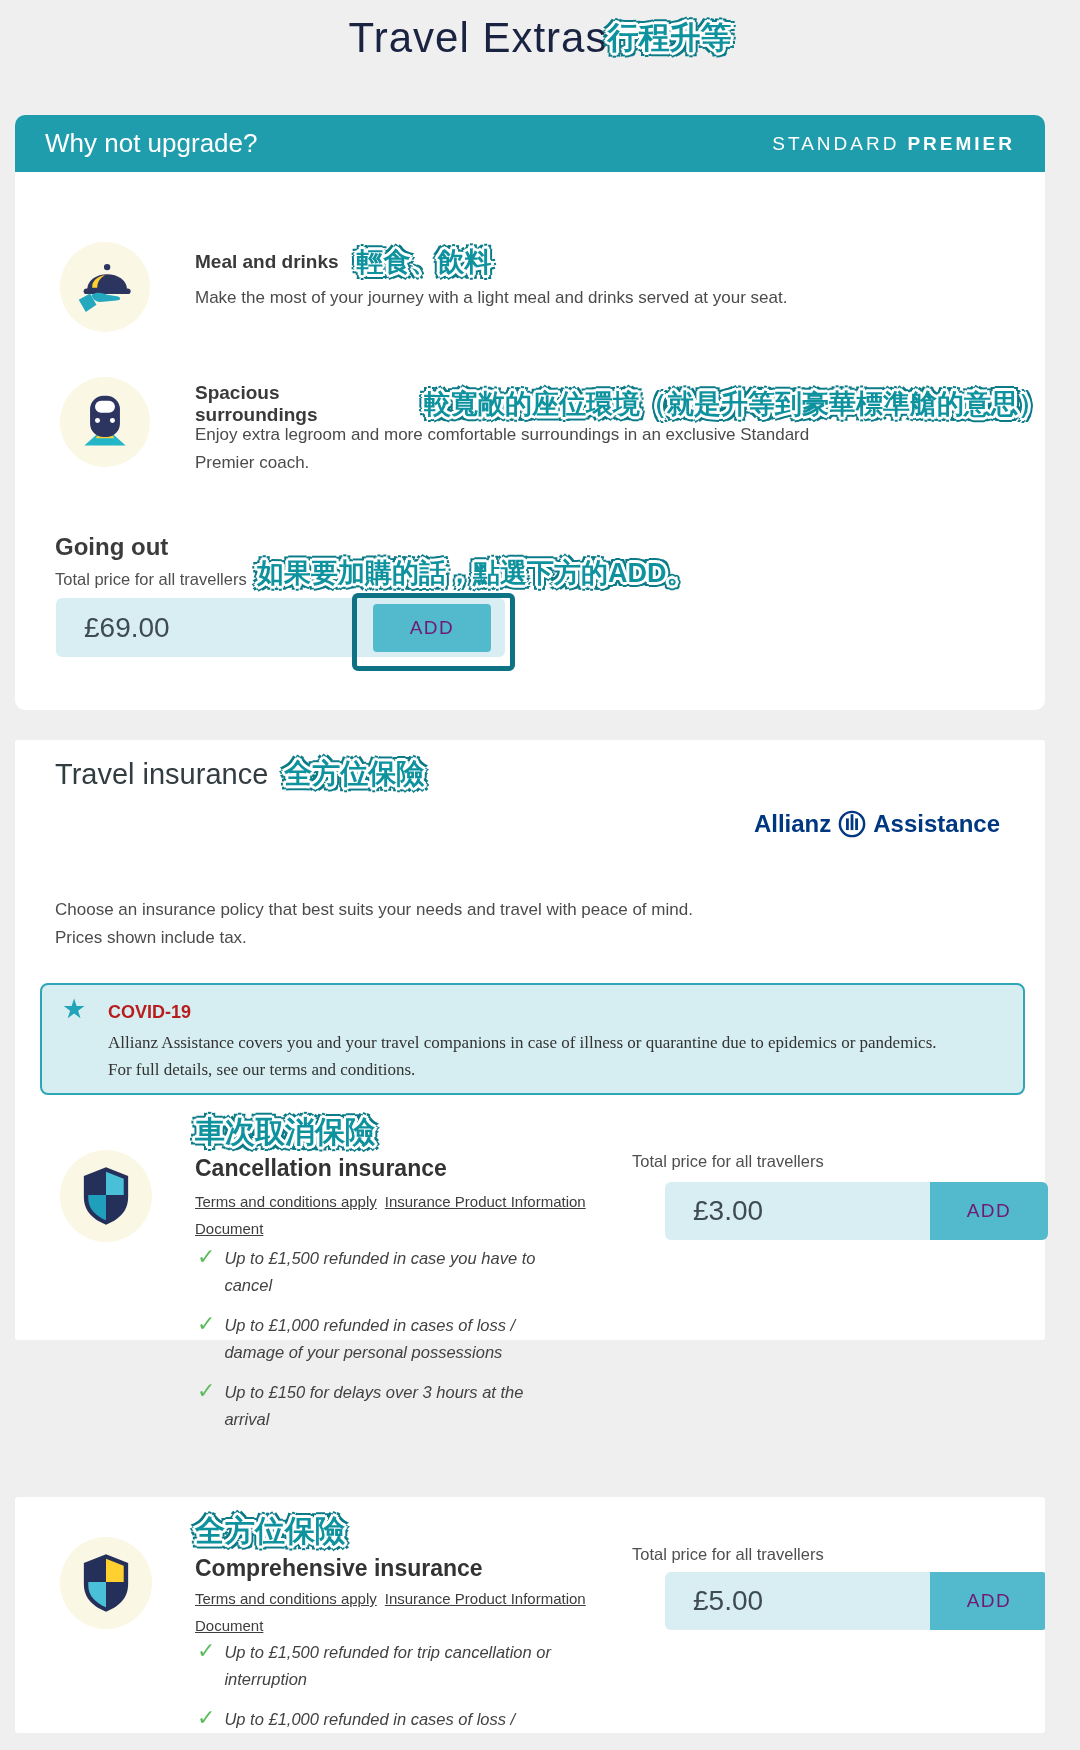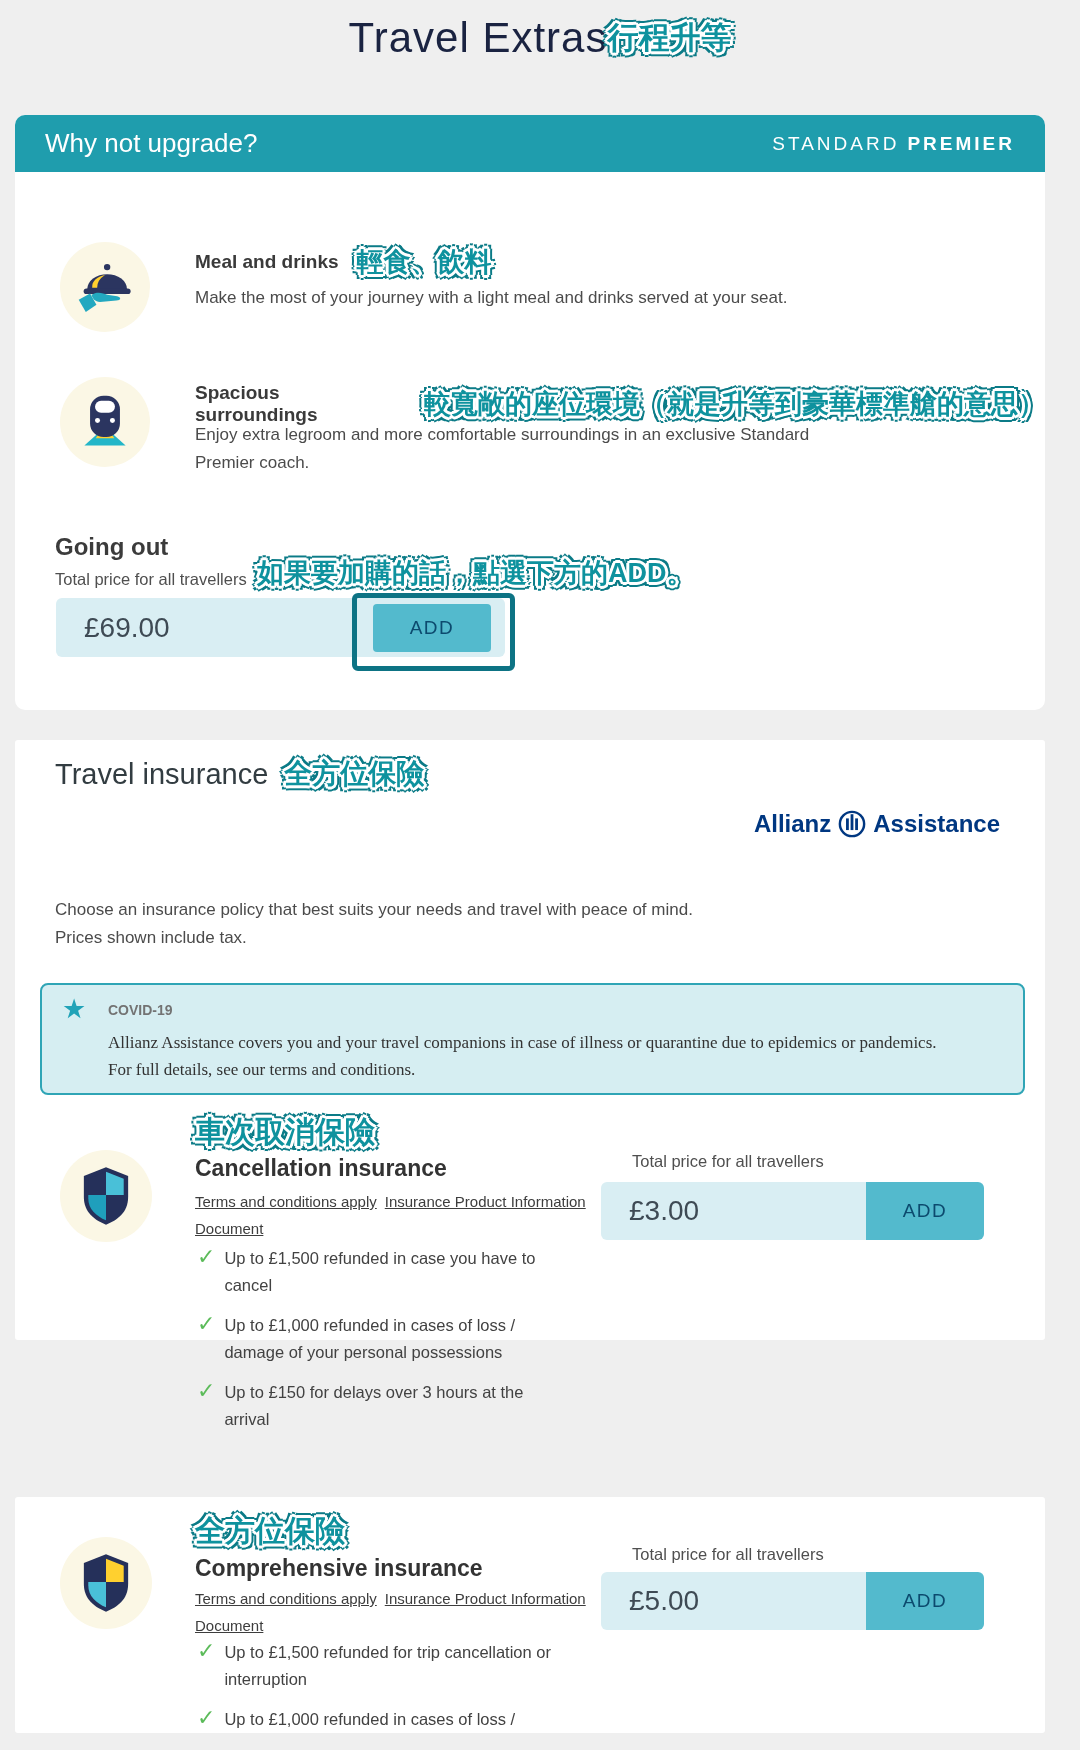--- a/index.html
+++ b/index.html
@@ -44,21 +44,21 @@
     background:#fbf7e5; display:flex; align-items:center; justify-content:center; }
   .feat-title-row { position:absolute; left:180px; display:flex; align-items:center; gap:18px; height:42px; }
   .feat-title { font-size:19px; font-weight:700; color:#3a3a3a; }
   .feat-zh { font-size:27px; white-space:nowrap; }
   .feat-desc { position:absolute; left:180px; font-size:17px; color:#4b4b4b; line-height:27.5px; }
 
   .going-out { position:absolute; left:40px; top:418px; font-size:24px; font-weight:700; color:#3b3b3b; }
   .total-label { font-size:16.5px; color:#4f4f4f; }
   .price-field { background:#d9eef3; border-radius:6px; font-size:28px; color:#3e4a54;
     display:flex; align-items:center; padding-left:28px; }
-  .add-btn { background:#53bacd; color:#0c4a6e; border:none; border-radius:4px;
+  .add-btn { background:#53bacd; color:#701a75; border:none; border-radius:4px;
     font-size:19px; letter-spacing:1.5px; font-family:inherit; cursor:pointer;
     display:flex; align-items:center; justify-content:center; }
   #upg-price { position:absolute; left:41px; top:483px; width:449px; height:59px; }
   #upg-add { position:absolute; left:358px; top:489px; width:118px; height:48px; }
   #upg-annot-outline { position:absolute; left:337px; top:478px; width:163px; height:78px;
     border:5px solid #0d7384; border-radius:6px; pointer-events:none; }
   #upg-total-label { position:absolute; left:40px; top:455px; }
   #upg-annot-zh { position:absolute; left:242px; top:440px; font-size:27px; white-space:nowrap; }
 
   
@@ -66,32 +66,32 @@
   .ins-heading-row { position:absolute; left:40px; top:15px; display:flex; align-items:center; gap:16px; }
   .ins-heading { font-size:29px; font-weight:500; color:#323c41; }
   .ins-heading-zh { font-size:28px; }
   .allianz { position:absolute; right:45px; top:70px; display:flex; align-items:center; gap:7px; }
   .allianz .a-txt { color:#003781; font-size:24px; font-weight:800; }
   .intro { position:absolute; left:40px; font-size:17px; color:#4b4b4b; }
 
   .covid-box { position:absolute; left:25px; top:243px; width:985px; height:112px;
     background:#d6eef2; border:2px solid #2fa5b6; border-radius:8px; }
   .covid-star { position:absolute; left:20px; top:8px; font-size:27px; color:#21a3b8; }
-  .covid-title { position:absolute; left:66px; top:17px; font-size:14px; font-weight:700; color:#737373; }
+  .covid-title { position:absolute; left:66px; top:17px; font-size:18px; font-weight:700; color:#b91c1c; }
   .covid-body { position:absolute; left:66px; top:44px; width:850px; font-size:17px; line-height:27px; color:#333;font-family:Liberation Serif, serif; }
 
   .plan-zh { position:absolute; left:180px; font-size:30px; white-space:nowrap; }
   .plan-name { position:absolute; left:180px; font-size:23px; font-weight:700; color:#333; }
   .plan-links { position:absolute; left:180px; width:420px; font-size:15px; line-height:27px; }
   .plan-links a { color:#3d3d3d; text-decoration:underline; margin-right:8px; }
   .benefits { position:absolute; left:182px; list-style:none; }
   .benefits li { display:flex; margin-bottom:13px; }
   .benefits .chk { color:#5cbb5a; font-size:22px; font-weight:700; margin-right:9px; line-height:24px; }
-  .benefits .btxt { width:335px; font-size:16.5px; line-height:27px; color:#424242; }
-  .plan-price-row { position:absolute; left:586px; display:flex;justify-content:center; }
+  .benefits .btxt { width:335px; font-size:16.5px; line-height:27px; color:#424242;font-style:italic; }
+  .plan-price-row { position:absolute; left:650px; display:flex;justify-content:center; }
   .plan-price-row .price-field { width:265px; height:58px; border-radius:6px 0 0 6px; }
   .plan-price-row .add-btn { width:118px; height:58px; border-radius:0 6px 6px 0; }
 
   
   #card-comprehensive { top:1497px; height:236px; border-radius:3px; overflow:hidden; }
 
   a { cursor:pointer; }
   svg { display:block; }
 </style>
 </head>

